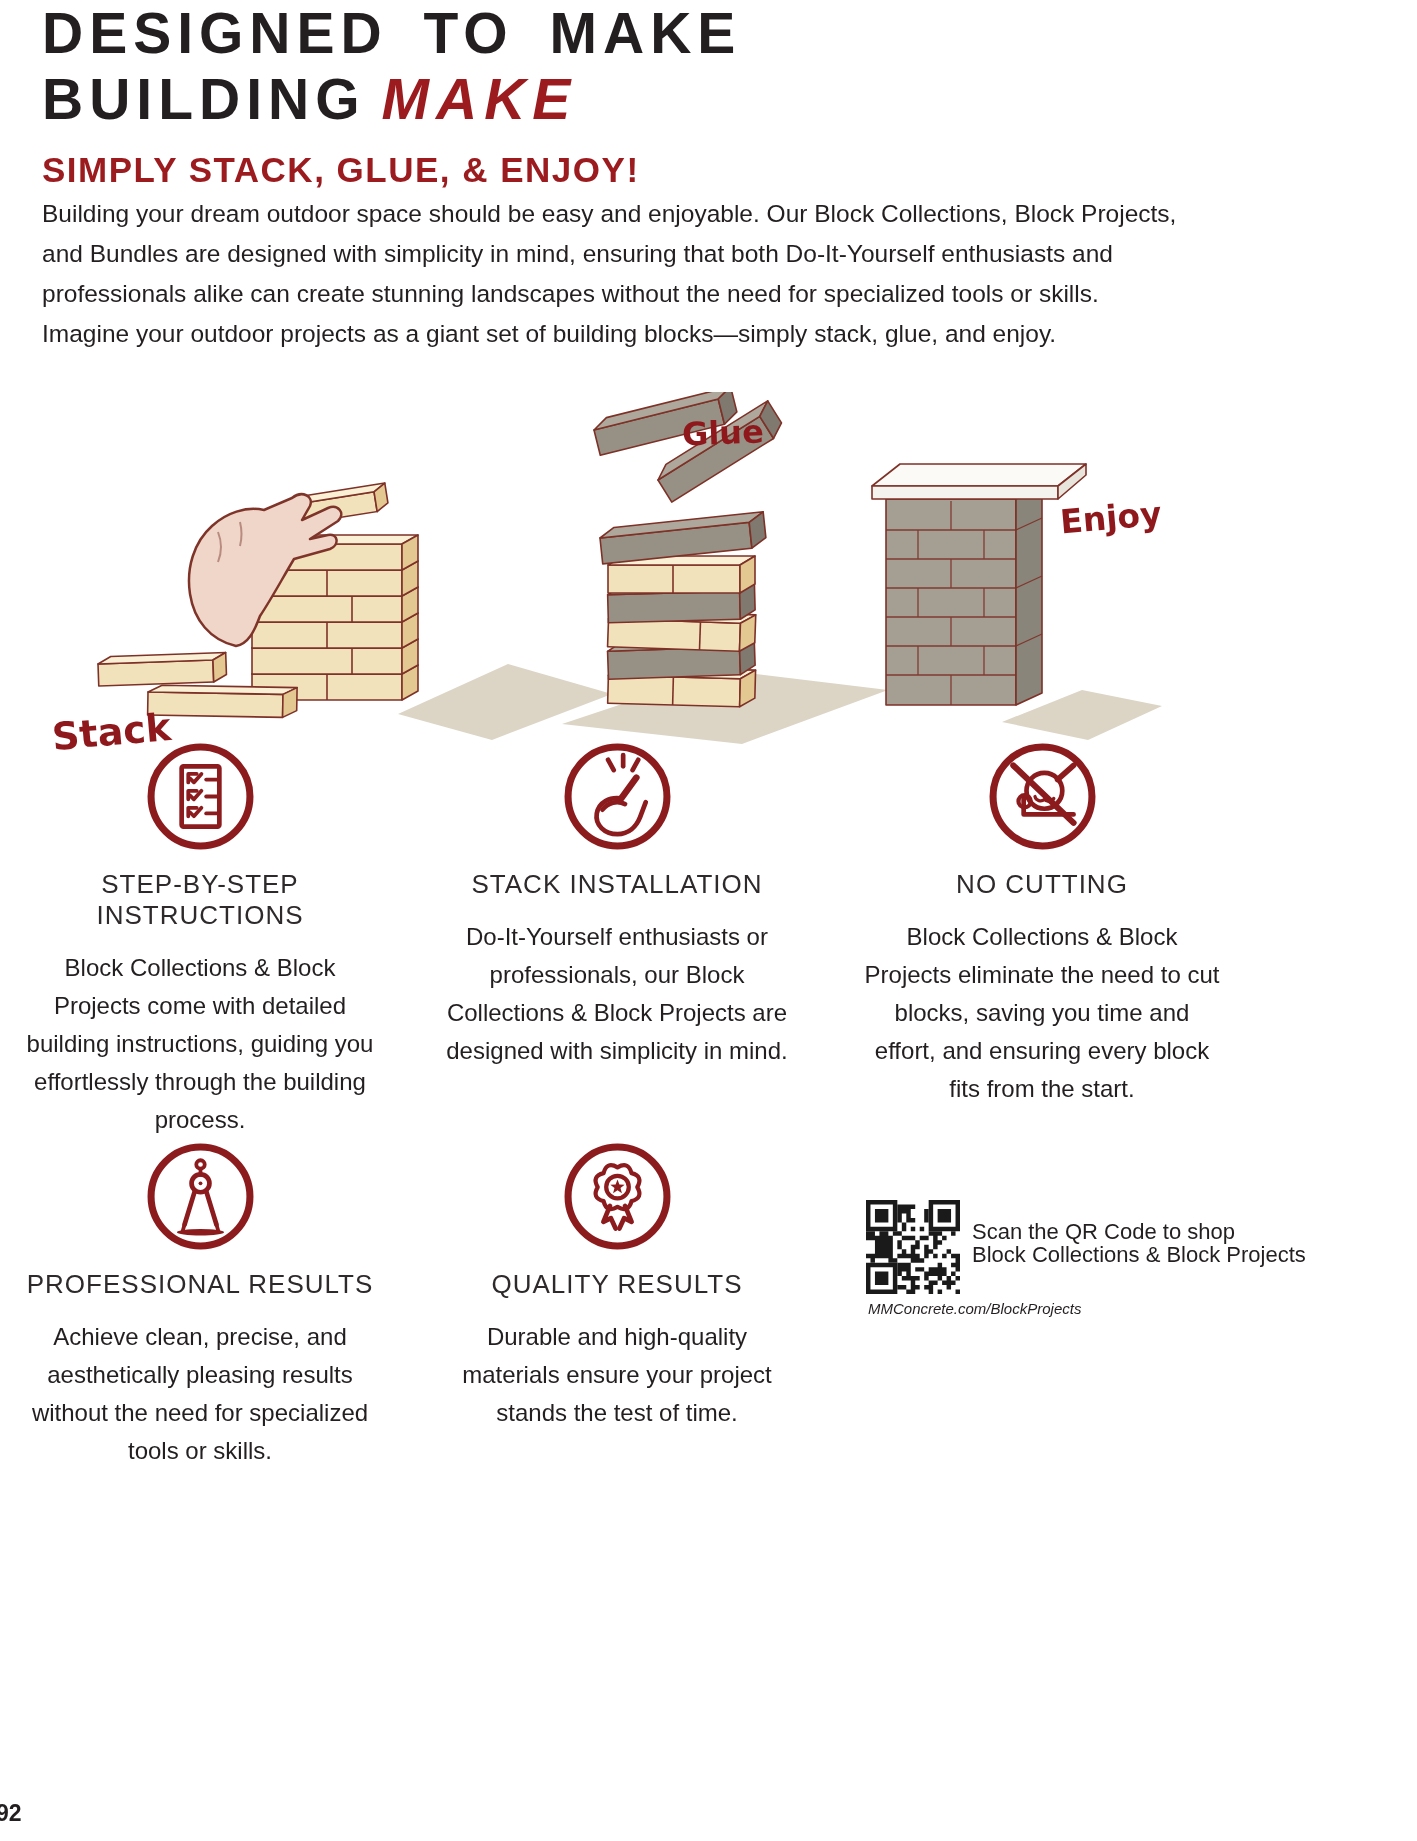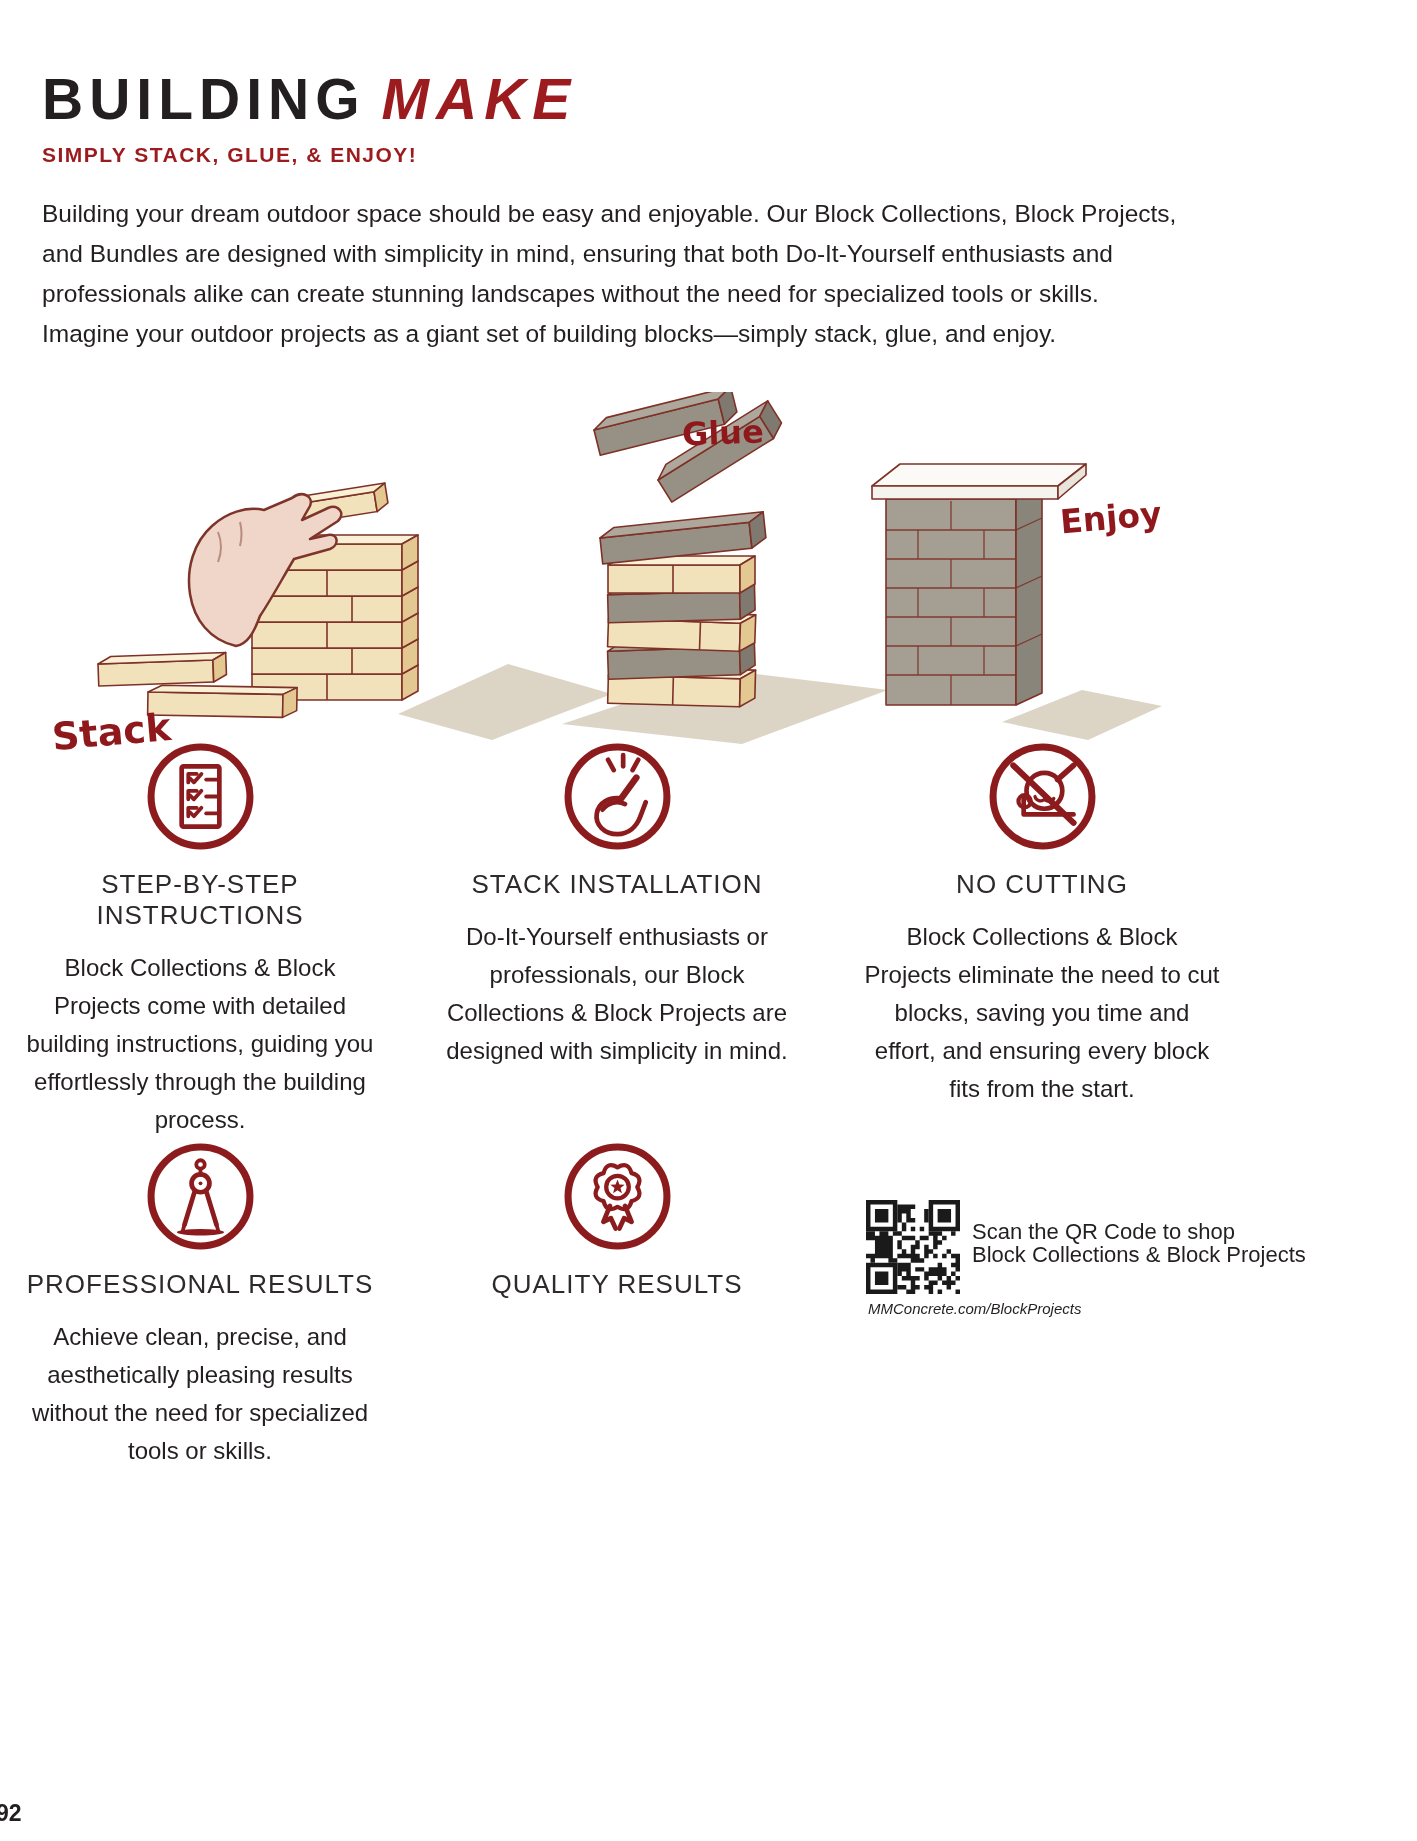--- a/index.html
+++ b/index.html
@@ -9,21 +9,21 @@
     --hand:#8E181B;
   }
   *{box-sizing:border-box;margin:0;padding:0;}
   body{background:#ffffff;font-family:"Liberation Sans",sans-serif;color:var(--ink);}
   .page{position:relative;width:1417px;height:1841px;background:#fff;overflow:hidden;}
 
   
   .title{position:absolute;left:42px;top:0px;font-size:57px;line-height:66px;
          font-weight:bold;letter-spacing:6px;word-spacing:14px;color:var(--ink);}
   .title .accent{color:var(--accent);font-style:italic;margin-left:16px;letter-spacing:7px;}
-  .subtitle{position:absolute;left:42px;top:143px;font-size:21px;font-weight:bold;
+  .subtitle{position:absolute;left:42px;top:150px;font-size:35px;font-weight:bold;
             letter-spacing:1.5px;color:var(--accent);}
   .intro{position:absolute;left:42px;top:194px;width:1150px;font-size:24.5px;
          line-height:40px;color:var(--ink);}
 
   
   .illus{position:absolute;left:0;top:392px;width:1417px;height:390px;}
   .illus svg{position:absolute;inset:0;}
   .hand-label{position:absolute;font-family:"DejaVu Sans",sans-serif;font-weight:bold;
               color:var(--hand);white-space:nowrap;}
   .lbl-stack{left:52px;top:318px;font-size:38px;transform:rotate(-5deg);}
@@ -45,21 +45,21 @@
           font-style:italic;color:var(--ink);white-space:nowrap;}
 
   .page-num{position:absolute;left:-4px;top:1800px;font-size:23px;font-weight:bold;color:var(--ink);}
 </style>
 </head>
 <body>
 
 <div class="page">
 
   <h1 class="title">
-    <br>
+    <span>DESIGNED TO MAKE</span><br>
     <span>BUILDING</span><span class="accent">MAKE</span>
   </h1>
   <div class="subtitle">SIMPLY STACK, GLUE, &amp; ENJOY!</div>
   <p class="intro">Building your dream outdoor space should be easy and enjoyable. Our Block Collections, Block Projects, and Bundles are designed with simplicity in mind, ensuring that both Do-It-Yourself enthusiasts and professionals alike can create stunning landscapes without the need for specialized tools or skills. Imagine your outdoor projects as a giant set of building blocks—simply stack, glue, and enjoy.</p>
 
   <div class="illus">
     <svg viewBox="0 0 1417 390">
 
       <path d="M398,322 L508,272 L612,302 L492,348 Z" fill="#DCD5C6"></path>
       <path d="M562,332 L724,278 L888,298 L742,352 Z" fill="#DCD5C6"></path>
@@ -284,20 +284,21 @@
       <path d="M81,50 Q87.7,61.5 74.9,64.9 Q71.5,77.7 60,71 Q48.5,77.7 45.2,64.9
                Q32.3,61.5 39,50 Q32.3,38.5 45.2,35.2 Q48.5,22.3 60,29
                Q71.5,22.3 74.9,35.2 Q87.7,38.5 81,50 Z" stroke-width="4.5"></path>
       <circle cx="60" cy="50" r="12" stroke-width="4.5"></circle>
       <path d="M60,42 L62,47.2 L67.6,47.5 L63.2,51.1 L64.7,56.5 L60,53.4 L55.3,56.5
                L56.8,51.1 L52.4,47.5 L58,47.2 Z" fill="#8C1B1E" stroke="none"></path>
       <path d="M52,70 L45,87 L53,83 L58,94" stroke-width="5"></path>
       <path d="M68,70 L75,87 L67,83 L62,94" stroke-width="5"></path>
     </svg>
     <div class="feat-title">QUALITY RESULTS</div>
+    <div class="feat-desc">Durable and high-quality materials ensure your project stands the test of time.</div>
   </div>
 
   <div class="qr-wrap">
     <svg id="qr" width="94" height="94" viewBox="0 0 92.4 92.4">
         <path d="M30.800000000000004,4.4h4.4v4.4h-4.4zM35.2,4.4h4.4v4.4h-4.4zM39.6,4.4h4.4v4.4h-4.4zM44,4.4h4.4v4.4h-4.4zM30.800000000000004,8.8h4.4v4.4h-4.4zM35.2,8.8h4.4v4.4h-4.4zM39.6,8.8h4.4v4.4h-4.4zM57.2,8.8h4.4v4.4h-4.4zM30.800000000000004,13.200000000000001h4.4v4.4h-4.4zM39.6,13.200000000000001h4.4v4.4h-4.4zM57.2,13.200000000000001h4.4v4.4h-4.4zM30.800000000000004,17.6h4.4v4.4h-4.4zM39.6,17.6h4.4v4.4h-4.4zM44,17.6h4.4v4.4h-4.4zM57.2,17.6h4.4v4.4h-4.4zM35.2,22h4.4v4.4h-4.4zM35.2,26.400000000000002h4.4v4.4h-4.4zM44,26.400000000000002h4.4v4.4h-4.4zM52.800000000000004,26.400000000000002h4.4v4.4h-4.4zM0,30.800000000000004h4.4v4.4h-4.4zM4.4,30.800000000000004h4.4v4.4h-4.4zM13.200000000000001,30.800000000000004h4.4v4.4h-4.4zM17.6,30.800000000000004h4.4v4.4h-4.4zM26.400000000000002,30.800000000000004h4.4v4.4h-4.4zM30.800000000000004,30.800000000000004h4.4v4.4h-4.4zM61.60000000000001,30.800000000000004h4.4v4.4h-4.4zM66,30.800000000000004h4.4v4.4h-4.4zM70.4,30.800000000000004h4.4v4.4h-4.4zM83.60000000000001,30.800000000000004h4.4v4.4h-4.4zM0,35.2h4.4v4.4h-4.4zM4.4,35.2h4.4v4.4h-4.4zM8.8,35.2h4.4v4.4h-4.4zM13.200000000000001,35.2h4.4v4.4h-4.4zM17.6,35.2h4.4v4.4h-4.4zM22,35.2h4.4v4.4h-4.4zM35.2,35.2h4.4v4.4h-4.4zM39.6,35.2h4.4v4.4h-4.4zM44,35.2h4.4v4.4h-4.4zM52.800000000000004,35.2h4.4v4.4h-4.4zM57.2,35.2h4.4v4.4h-4.4zM66,35.2h4.4v4.4h-4.4zM74.80000000000001,35.2h4.4v4.4h-4.4zM8.8,39.6h4.4v4.4h-4.4zM13.200000000000001,39.6h4.4v4.4h-4.4zM17.6,39.6h4.4v4.4h-4.4zM22,39.6h4.4v4.4h-4.4zM30.800000000000004,39.6h4.4v4.4h-4.4zM48.400000000000006,39.6h4.4v4.4h-4.4zM66,39.6h4.4v4.4h-4.4zM70.4,39.6h4.4v4.4h-4.4zM8.8,44h4.4v4.4h-4.4zM13.200000000000001,44h4.4v4.4h-4.4zM17.6,44h4.4v4.4h-4.4zM22,44h4.4v4.4h-4.4zM30.800000000000004,44h4.4v4.4h-4.4zM44,44h4.4v4.4h-4.4zM48.400000000000006,44h4.4v4.4h-4.4zM57.2,44h4.4v4.4h-4.4zM66,44h4.4v4.4h-4.4zM8.8,48.400000000000006h4.4v4.4h-4.4zM13.200000000000001,48.400000000000006h4.4v4.4h-4.4zM17.6,48.400000000000006h4.4v4.4h-4.4zM22,48.400000000000006h4.4v4.4h-4.4zM35.2,48.400000000000006h4.4v4.4h-4.4zM44,48.400000000000006h4.4v4.4h-4.4zM57.2,48.400000000000006h4.4v4.4h-4.4zM61.60000000000001,48.400000000000006h4.4v4.4h-4.4zM79.2,48.400000000000006h4.4v4.4h-4.4zM0,52.800000000000004h4.4v4.4h-4.4zM4.4,52.800000000000004h4.4v4.4h-4.4zM8.8,52.800000000000004h4.4v4.4h-4.4zM13.200000000000001,52.800000000000004h4.4v4.4h-4.4zM17.6,52.800000000000004h4.4v4.4h-4.4zM22,52.800000000000004h4.4v4.4h-4.4zM30.800000000000004,52.800000000000004h4.4v4.4h-4.4zM35.2,52.800000000000004h4.4v4.4h-4.4zM39.6,52.800000000000004h4.4v4.4h-4.4zM44,52.800000000000004h4.4v4.4h-4.4zM48.400000000000006,52.800000000000004h4.4v4.4h-4.4zM57.2,52.800000000000004h4.4v4.4h-4.4zM66,52.800000000000004h4.4v4.4h-4.4zM74.80000000000001,52.800000000000004h4.4v4.4h-4.4zM83.60000000000001,52.800000000000004h4.4v4.4h-4.4zM88,52.800000000000004h4.4v4.4h-4.4zM4.4,57.2h4.4v4.4h-4.4zM22,57.2h4.4v4.4h-4.4zM26.400000000000002,57.2h4.4v4.4h-4.4zM44,57.2h4.4v4.4h-4.4zM48.400000000000006,57.2h4.4v4.4h-4.4zM52.800000000000004,57.2h4.4v4.4h-4.4zM88,57.2h4.4v4.4h-4.4zM30.800000000000004,61.60000000000001h4.4v4.4h-4.4zM35.2,61.60000000000001h4.4v4.4h-4.4zM39.6,61.60000000000001h4.4v4.4h-4.4zM70.4,61.60000000000001h4.4v4.4h-4.4zM83.60000000000001,61.60000000000001h4.4v4.4h-4.4zM88,61.60000000000001h4.4v4.4h-4.4zM30.800000000000004,66h4.4v4.4h-4.4zM35.2,66h4.4v4.4h-4.4zM39.6,66h4.4v4.4h-4.4zM48.400000000000006,66h4.4v4.4h-4.4zM52.800000000000004,66h4.4v4.4h-4.4zM61.60000000000001,66h4.4v4.4h-4.4zM66,66h4.4v4.4h-4.4zM70.4,66h4.4v4.4h-4.4zM74.80000000000001,66h4.4v4.4h-4.4zM88,66h4.4v4.4h-4.4zM30.800000000000004,70.4h4.4v4.4h-4.4zM39.6,70.4h4.4v4.4h-4.4zM57.2,70.4h4.4v4.4h-4.4zM61.60000000000001,70.4h4.4v4.4h-4.4zM66,70.4h4.4v4.4h-4.4zM70.4,70.4h4.4v4.4h-4.4zM74.80000000000001,70.4h4.4v4.4h-4.4zM83.60000000000001,70.4h4.4v4.4h-4.4zM35.2,74.80000000000001h4.4v4.4h-4.4zM39.6,74.80000000000001h4.4v4.4h-4.4zM44,74.80000000000001h4.4v4.4h-4.4zM48.400000000000006,74.80000000000001h4.4v4.4h-4.4zM57.2,74.80000000000001h4.4v4.4h-4.4zM70.4,74.80000000000001h4.4v4.4h-4.4zM79.2,74.80000000000001h4.4v4.4h-4.4zM88,74.80000000000001h4.4v4.4h-4.4zM44,79.2h4.4v4.4h-4.4zM61.60000000000001,79.2h4.4v4.4h-4.4zM66,79.2h4.4v4.4h-4.4zM74.80000000000001,79.2h4.4v4.4h-4.4zM79.2,79.2h4.4v4.4h-4.4zM83.60000000000001,79.2h4.4v4.4h-4.4zM30.800000000000004,83.60000000000001h4.4v4.4h-4.4zM35.2,83.60000000000001h4.4v4.4h-4.4zM44,83.60000000000001h4.4v4.4h-4.4zM48.400000000000006,83.60000000000001h4.4v4.4h-4.4zM57.2,83.60000000000001h4.4v4.4h-4.4zM61.60000000000001,83.60000000000001h4.4v4.4h-4.4zM79.2,83.60000000000001h4.4v4.4h-4.4zM39.6,88h4.4v4.4h-4.4zM44,88h4.4v4.4h-4.4zM61.60000000000001,88h4.4v4.4h-4.4zM70.4,88h4.4v4.4h-4.4zM88,88h4.4v4.4h-4.4z" fill="#1a1a1a"></path>
         <path d="M0,0h30.800000000000004v30.800000000000004h-30.800000000000004zM4.4,4.4h22v22h-22zM8.8,8.8h13.200000000000001v13.200000000000001h-13.200000000000001z" fill="#1a1a1a" fill-rule="evenodd"></path>
         <path d="M61.60000000000001,0h30.800000000000004v30.800000000000004h-30.800000000000004zM66.00000000000001,4.4h22v22h-22zM70.4,8.8h13.200000000000001v13.200000000000001h-13.200000000000001z" fill="#1a1a1a" fill-rule="evenodd"></path>
         <path d="M0,61.60000000000001h30.800000000000004v30.800000000000004h-30.800000000000004zM4.4,66.00000000000001h22v22h-22zM8.8,70.4h13.200000000000001v13.200000000000001h-13.200000000000001z" fill="#1a1a1a" fill-rule="evenodd"></path>
       </svg>
     <div class="qr-caption">

